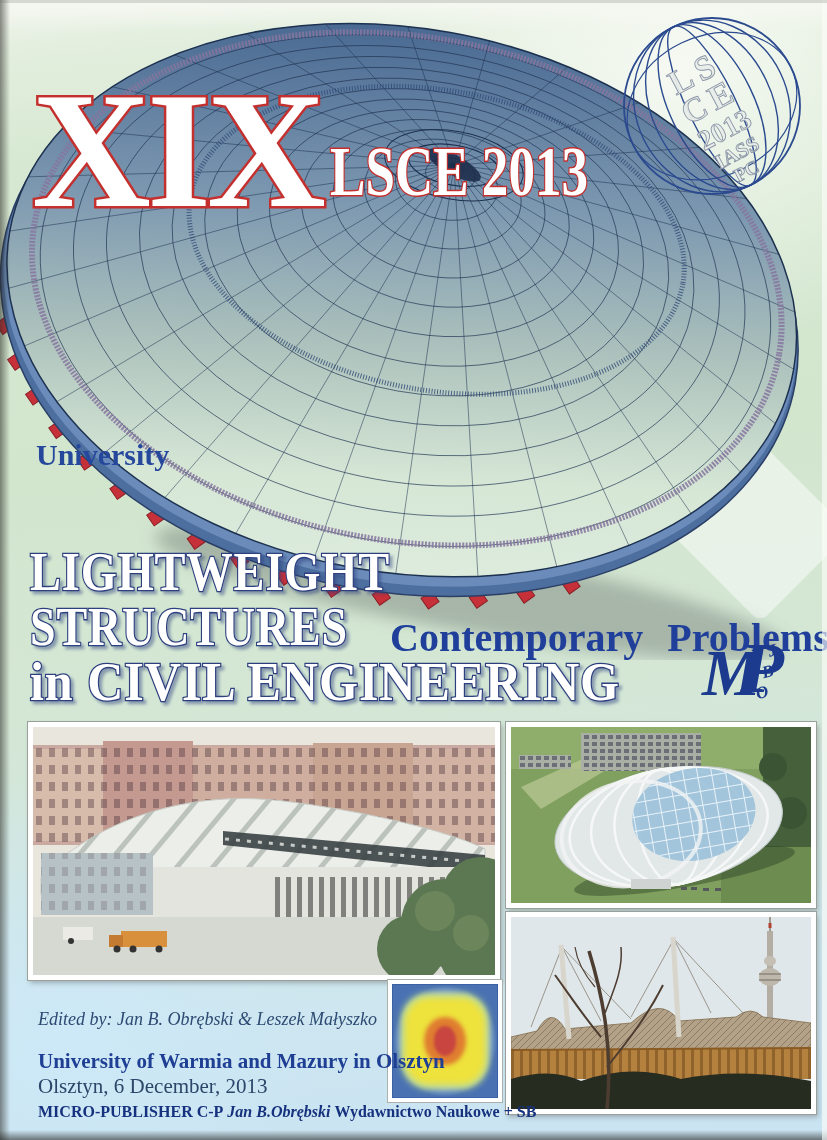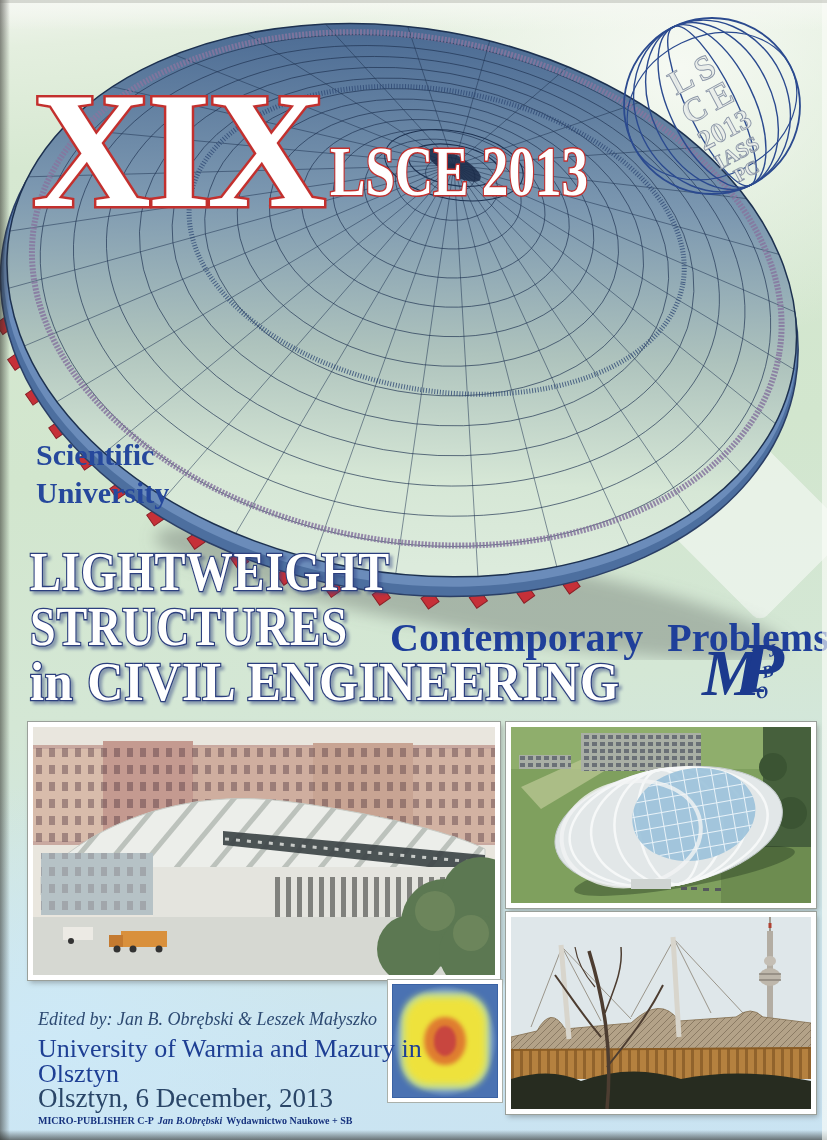--- a/index.html
+++ b/index.html
@@ -56,23 +56,23 @@
       background:radial-gradient(closest-side,#bcd9ec 52%,#8fb2da 80%,#4a72b2 100%);
       border:1px solid #3a62a4;}
   .ct{position:absolute;filter:blur(3px);}
   .ct-green{left:11%;top:11%;right:11%;bottom:11%;border-radius:30%;background:#c4df8e;}
   .ct-yellow{left:15%;top:15%;right:15%;bottom:15%;border-radius:30%;background:#eee23c;}
   .ct-orange{left:32%;top:30%;right:32%;bottom:30%;border-radius:50%;background:#df7d30;filter:blur(2px);}
   .ct-red{left:40%;top:38%;right:40%;bottom:38%;border-radius:50%;background:#c8463f;filter:blur(1.5px);}
 
   .credits{position:absolute;left:38px;top:1006px;z-index:7;width:420px;}
   .credit-italic{font-style:italic;font-size:18px;line-height:27px;color:#2d4a72;}
-  .credit-univ{font-weight:normal;font-size:26px;line-height:25px;color:#1e3f94;margin-top:3px;}
-  .credit-date{font-size:27px;line-height:25px;color:#2a4668;}
-  .credit-pub{font-size:10px;font-weight:bold;color:#16327e;margin-top:4px;white-space:nowrap;}
+  .credit-univ{font-weight:bold;font-size:21px;line-height:25px;color:#1e3f94;margin-top:16px;}
+  .credit-date{font-size:21px;line-height:25px;color:#2a4668;}
+  .credit-pub{font-size:16px;font-weight:bold;color:#16327e;margin-top:4px;white-space:nowrap;}
   .credit-pub .pub-name{font-style:italic;}
   .credit-pub span{margin-right:4px;}
 </style>
 </head>
 <body>
 
 <div class="cover">
   <div class="top-strip"></div>
   <div class="bg-diamond"></div>
 
@@ -184,21 +184,20 @@
       <text class="gt" x="95" y="172" font-size="19">PC</text>
     </g>
   </svg>
 
   <svg class="banner-svg" viewBox="0 0 780 180">
     <text class="banner-text" x="8" y="150" font-size="165" stroke-width="5" letter-spacing="-4" textLength="290" lengthAdjust="spacingAndGlyphs">XIX</text>
     <text class="banner-text" x="306" y="139" font-size="70" stroke-width="3" textLength="258" lengthAdjust="spacingAndGlyphs">LSCE 2013</text>
   </svg>
 
   <div class="conference">
-    <div>Scientific</div>
     <div>University</div>
   </div>
 
   <svg class="title-svg" viewBox="0 0 800 190">
     <g style="filter:drop-shadow(3px 3px 1.5px rgba(44,63,126,.45));">
       <text class="title-text" x="10" y="50" font-size="54" textLength="360" lengthAdjust="spacingAndGlyphs">LIGHTWEIGHT</text>
       <text class="title-text" x="10" y="105" font-size="54" textLength="318" lengthAdjust="spacingAndGlyphs">STRUCTURES</text>
       <text class="title-text" x="10" y="160" font-size="54" textLength="590" lengthAdjust="spacingAndGlyphs">in CIVIL ENGINEERING</text>
     </g>
   </svg>

